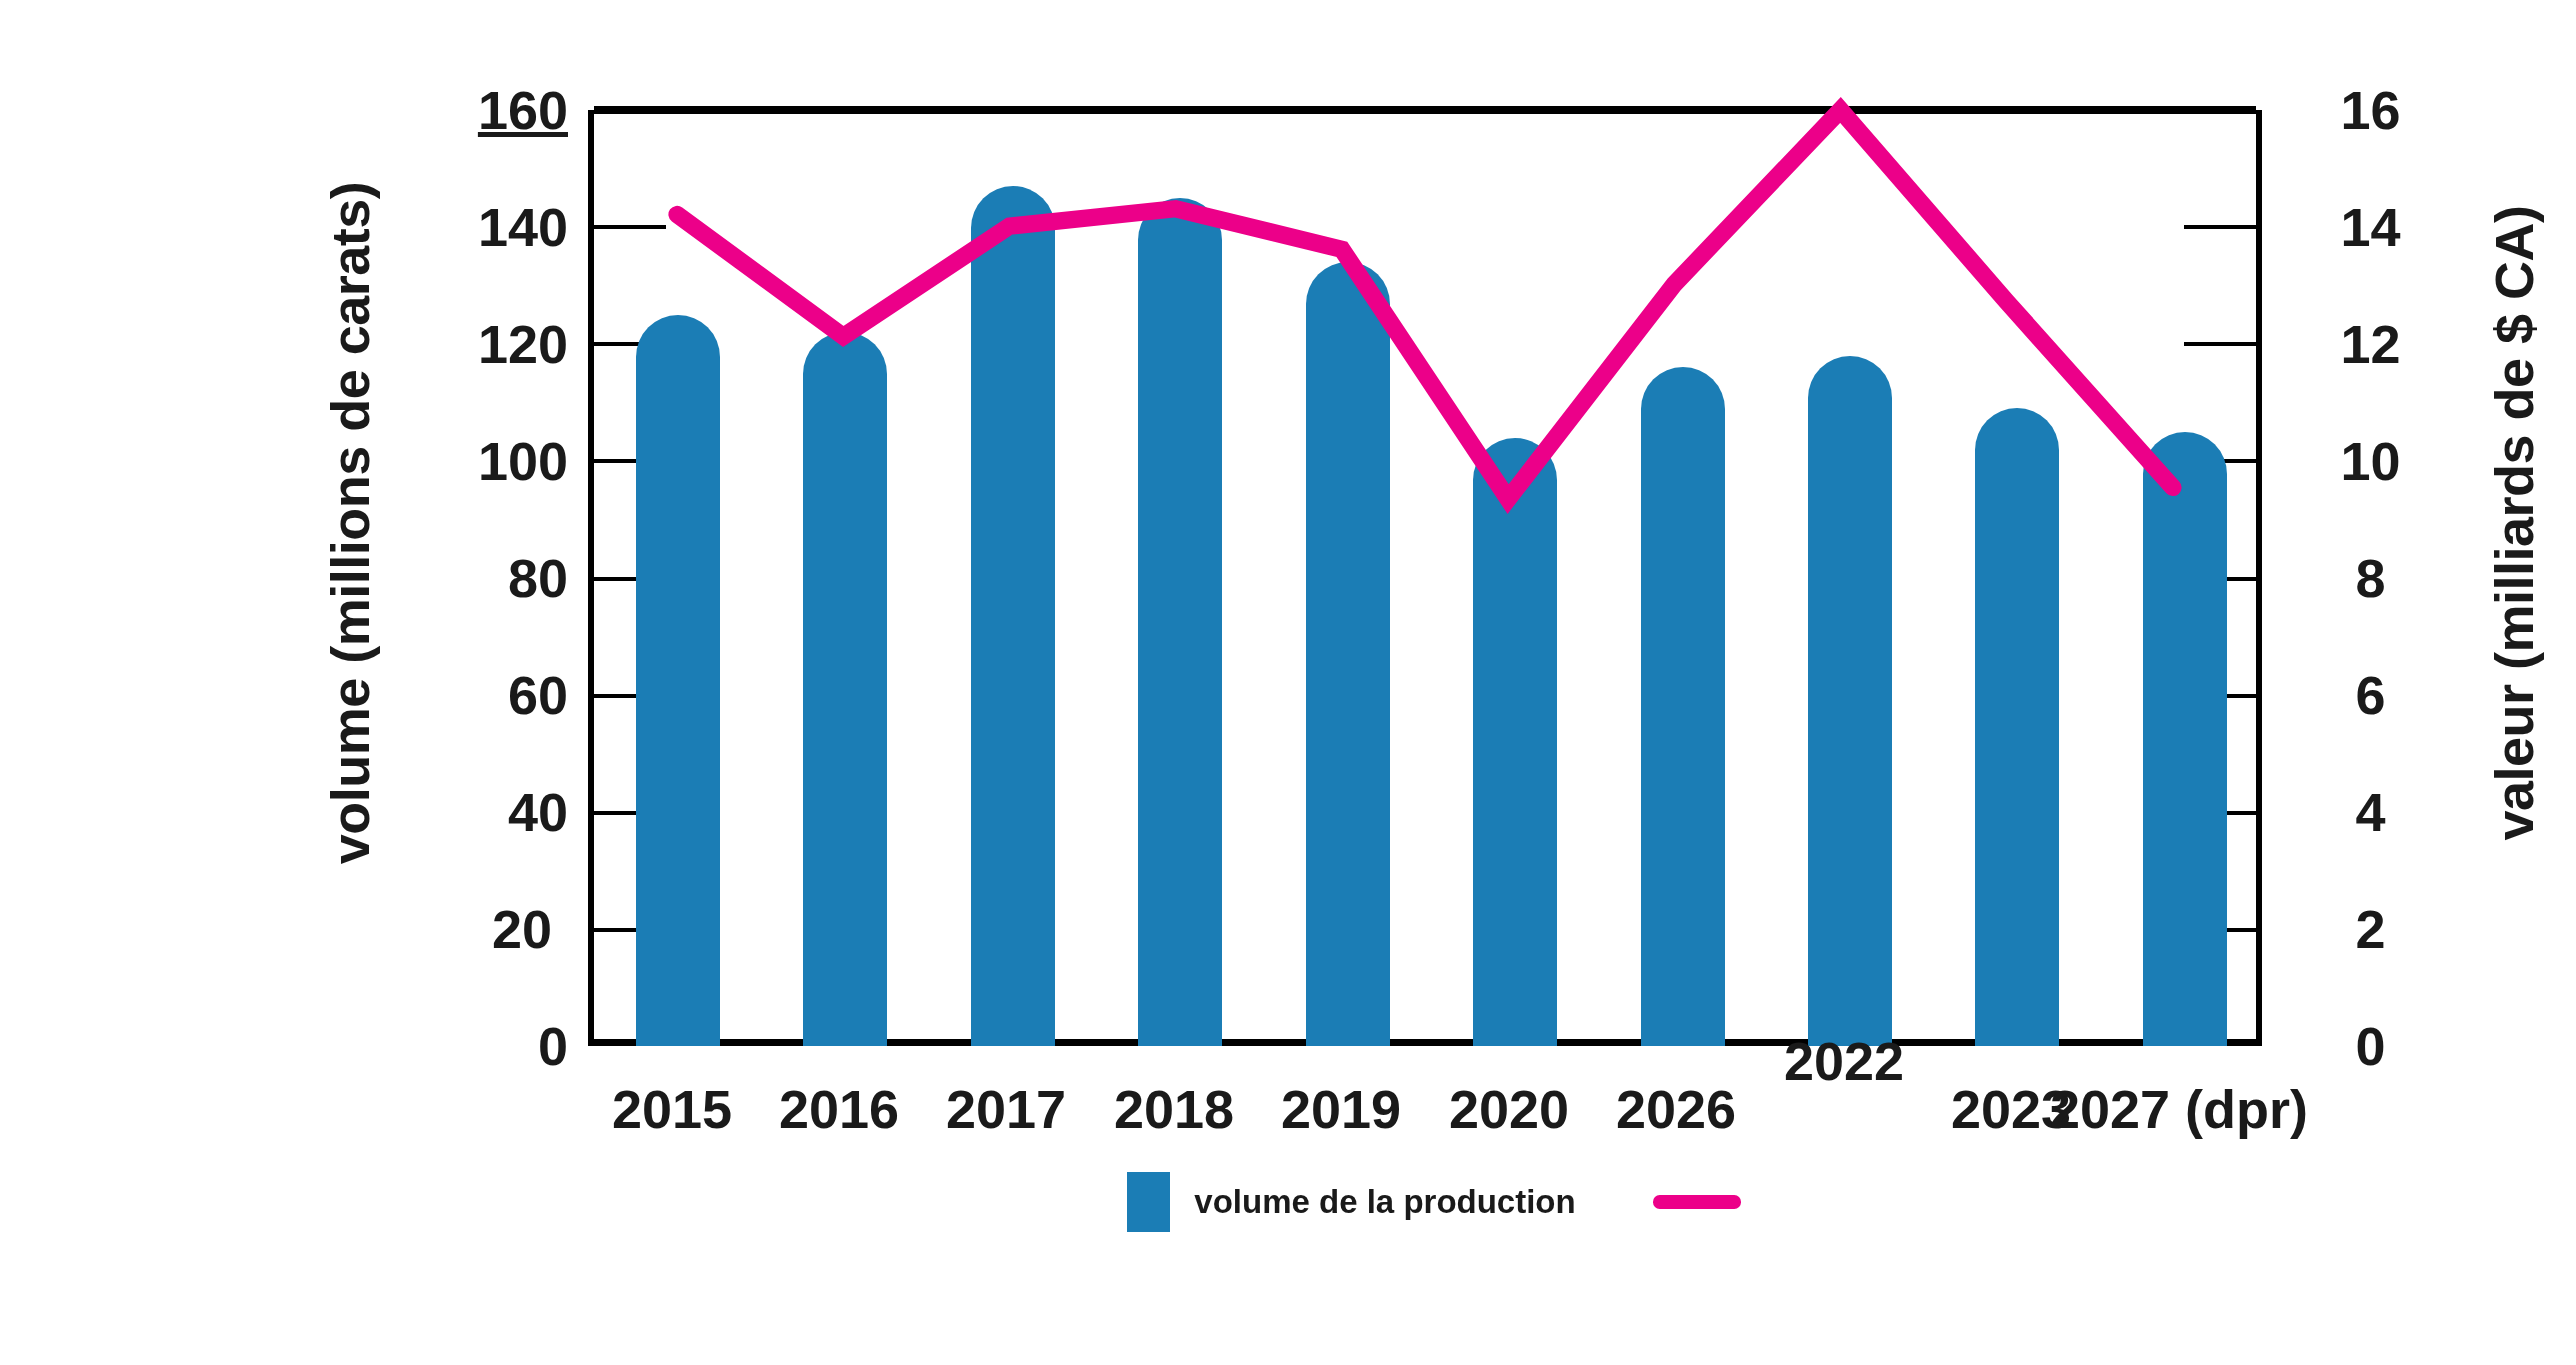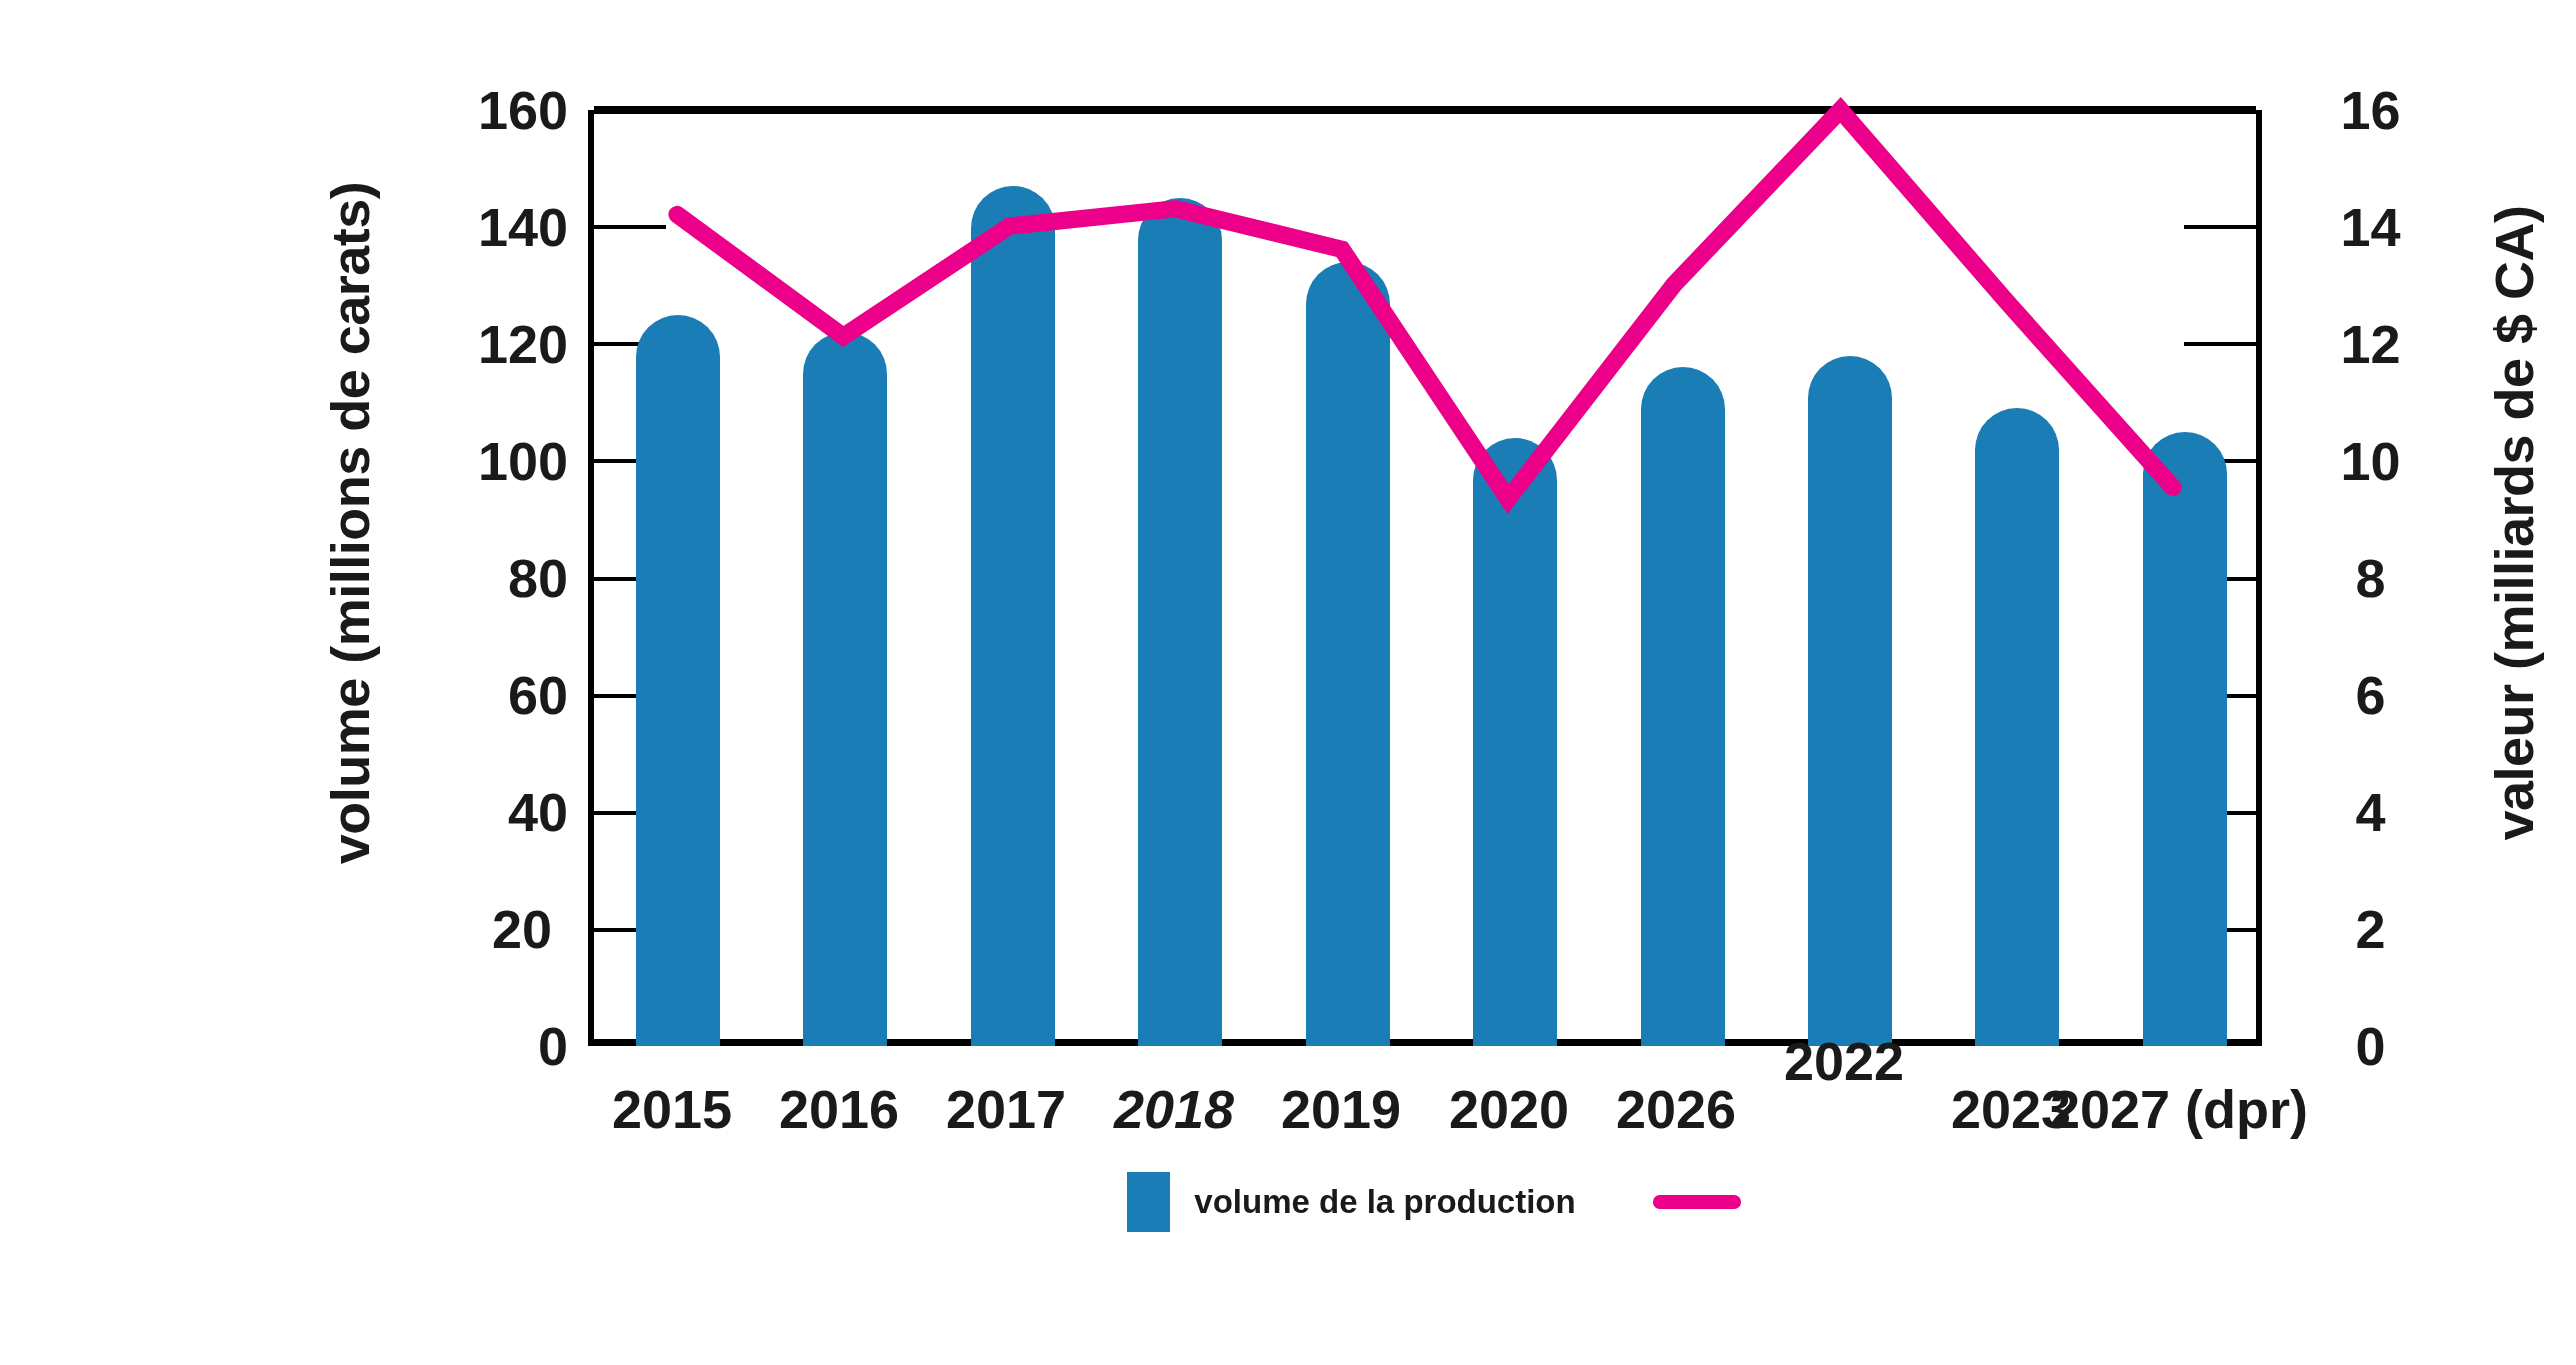--- a/index.html
+++ b/index.html
@@ -104,21 +104,21 @@
 
   <div id="left-ticks">
       <div class="ticklab left" style="left: 413px; top: 1019px;">0</div>
       <div class="ticklab left" style="left: 397px; top: 902px; text-align: right;">20</div>
       <div class="ticklab left" style="left: 413px; top: 785px;">40</div>
       <div class="ticklab left" style="left: 413px; top: 668px;">60</div>
       <div class="ticklab left" style="left: 413px; top: 551px;">80</div>
       <div class="ticklab left" style="left: 413px; top: 434px;">100</div>
       <div class="ticklab left" style="left: 413px; top: 317px;">120</div>
       <div class="ticklab left" style="left: 413px; top: 200px;">140</div>
-      <div class="ticklab left" style="left: 413px; top: 83px;">160</div>
+      <div class="ticklab left" style="left: 413px; top: 83px; text-decoration: underline;">160</div>
     </div>
 
   <div id="right-ticks">
       <div class="ticklab right" style="left: 2293px; top: 1019px;">0</div>
       <div class="ticklab right" style="left: 2293px; top: 902px;">2</div>
       <div class="ticklab right" style="left: 2293px; top: 785px;">4</div>
       <div class="ticklab right" style="left: 2293px; top: 668px;">6</div>
       <div class="ticklab right" style="left: 2293px; top: 551px;">8</div>
       <div class="ticklab right" style="left: 2293px; top: 434px;">10</div>
       <div class="ticklab right" style="left: 2293px; top: 317px;">12</div>
@@ -160,21 +160,21 @@
       </div>
     <svg id="lineSvg" viewBox="0 0 3250 1817" preserveAspectRatio="none">
       <polyline id="valueLine" fill="none" stroke="#ec0089" stroke-width="34" stroke-linejoin="miter" stroke-linecap="round" points="162.5,204.4 487.5,442.9 812.5,227.1 1137.5,193.1 1462.5,272.5 1787.5,760.9 2112.5,340.7 2437.5,0.0 2762.5,374.8 3087.5,738.2"></polyline>
     </svg>
   </div>
 
   <div id="x-ticks">
       <div class="xlab" style="left: 672px; top: 1082px;">2015</div>
       <div class="xlab" style="left: 839px; top: 1082px;">2016</div>
       <div class="xlab" style="left: 1006px; top: 1082px;">2017</div>
-      <div class="xlab" style="left: 1174px; top: 1082px; font-style: italic;">2018</div>
+      <div class="xlab" style="left: 1174px; top: 1082px;">2018</div>
       <div class="xlab" style="left: 1341px; top: 1082px;">2019</div>
       <div class="xlab" style="left: 1509px; top: 1082px;">2020</div>
       <div class="xlab" style="left: 1676px; top: 1082px;">2026</div>
       <div class="xlab" style="left: 1844px; top: 1034px;">2022</div>
       <div class="xlab" style="left: 2011px; top: 1082px;">2023</div>
       <div class="xlab" style="left: 2179px; top: 1082px;">2027 (dpr)</div>
     </div>
 
   <div id="legend">
     <div class="legend-item">

